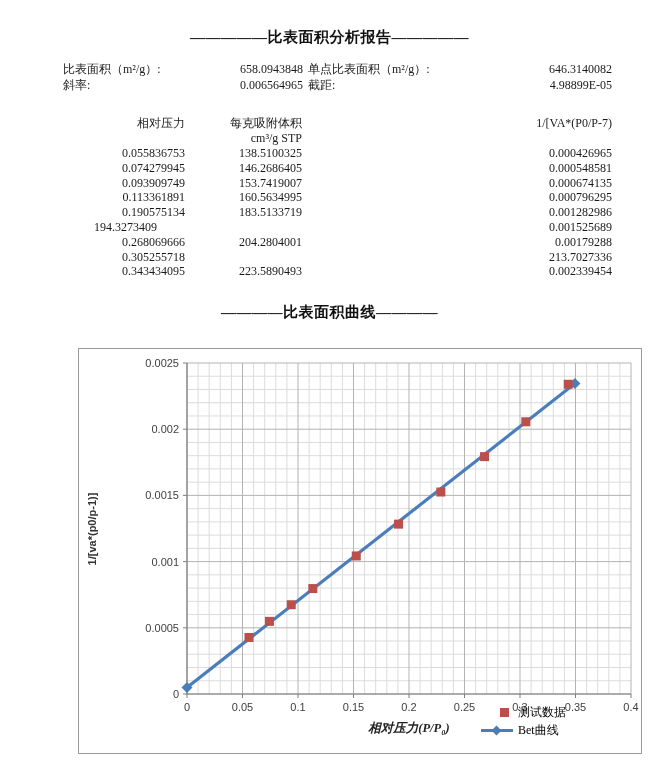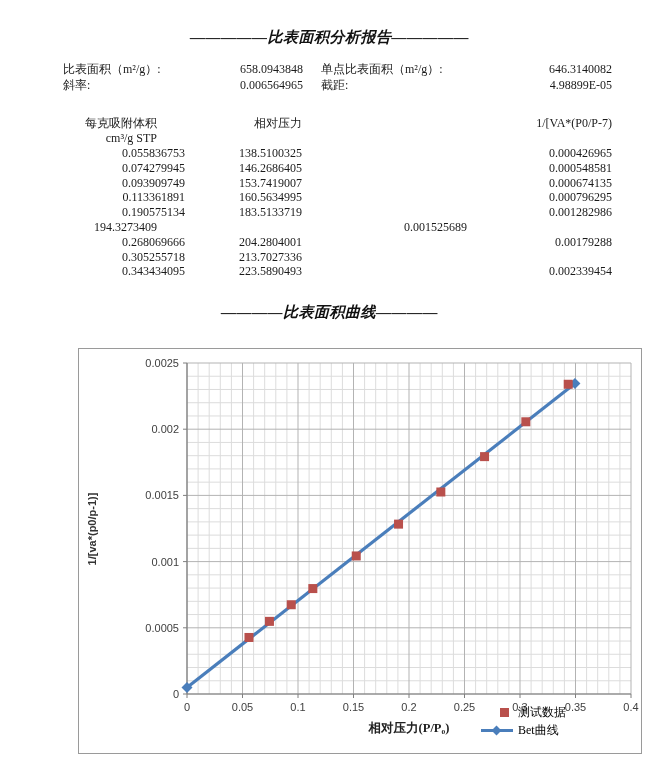--- a/index.html
+++ b/index.html
@@ -2,51 +2,51 @@
 <html><head>
 <meta charset="utf-8">
 <style>
   html,body{margin:0;padding:0;}
   body{
     width:659px;height:767px;background:#ffffff;position:relative;
     font-family:"Liberation Serif","DejaVu Serif",serif;color:#1a1a1a;
     overflow:hidden;
   }
   .title{position:absolute;left:0;width:659px;text-align:center;
-    font-weight:bold;font-size:15px;letter-spacing:0.5px;color:#111;font-style:italic;}
+    font-weight:bold;font-size:15px;letter-spacing:0.5px;color:#111;}
   #title1{top:28px;}
   #title2{top:303px;}
 
   
   .summary{position:absolute;left:63px;top:61px;width:549px;font-size:12px;}
   .srow{display:flex;line-height:16px;white-space:nowrap;}
   .sc1{width:177px;}
-  .sc2v{margin-right:18px;}
+  .sc2v{margin-right:5px;}
   .sc3{margin-left:auto;}
 
   
   .dtable{position:absolute;left:40px;top:116px;width:572px;font-size:12px;}
   .thead{display:flex;}
   .th,.tc{text-align:right;white-space:nowrap;}
   .c1{width:145px;}
   .c2{width:117px;}
   .c3{width:310px;}
   .th{line-height:15px;}
-  .trow{display:flex;line-height:14.8px;}
+  .trow{display:flex;line-height:14.8px;justify-content:space-between;}
 
   
   #chart{position:absolute;left:78px;top:348px;width:562px;height:404px;
     border:1px solid #9a9a9a;background:#fff;}
   #plot{position:absolute;left:0;top:0;}
   svg text{font-family:"Liberation Sans","DejaVu Sans",sans-serif;font-size:11px;fill:#404040;}
   .ytitle{position:absolute;left:-66px;top:173px;width:160px;height:14px;
     text-align:center;font-family:"Liberation Sans","DejaVu Sans",sans-serif;
     font-size:11px;font-weight:bold;color:#333;transform:rotate(-90deg);}
   .xtitle{position:absolute;left:108px;top:371px;width:444px;text-align:center;
-    font-size:12.5px;font-weight:bold;color:#222;}
+    font-size:12.5px;font-weight:bold;color:#222;font-style:italic;}
   .legend{position:absolute;left:398px;top:354px;font-size:12px;color:#000000;}
   .lgrow{display:flex;align-items:center;height:18px;}
   .lgicon{width:36px;display:flex;align-items:center;justify-content:flex-end;}
   .lg-square{width:9px;height:9px;background:#b9504c;margin-right:4px;}
   .lg-line{width:32px;height:3px;background:#4a7ebb;position:relative;}
   .lg-line::after{content:'';position:absolute;left:12px;top:-2px;width:7px;height:7px;
     background:#4a7ebb;transform:rotate(45deg);}
   .lgtext{margin-left:5px;white-space:nowrap;}
 </style>
 </head>
@@ -64,25 +64,25 @@
   <div class="srow">
     <span class="sc1">斜率:</span>
     <span class="sc2v">0.006564965</span>
     <span class="sc2l">截距:</span>
     <span class="sc3">4.98899E-05</span>
   </div>
 </div>
 
 <div class="dtable">
   <div class="thead">
+    <div class="th c1">相对压力</div>
     <div class="th c2">
       <div>每克吸附体积</div>
       <div>cm³/g STP</div>
     </div>
-    <div class="th c1">相对压力</div>
     <div class="th c3">1/[VA*(P0/P-7)</div>
   </div>
   <div>
       <div class="trow">
         <div class="tc c1">0.055836753</div>
         <div class="tc c2">138.5100325</div>
         <div class="tc c3">0.000426965</div>
       </div>
       <div class="trow">
         <div class="tc c1">0.074279945</div>

